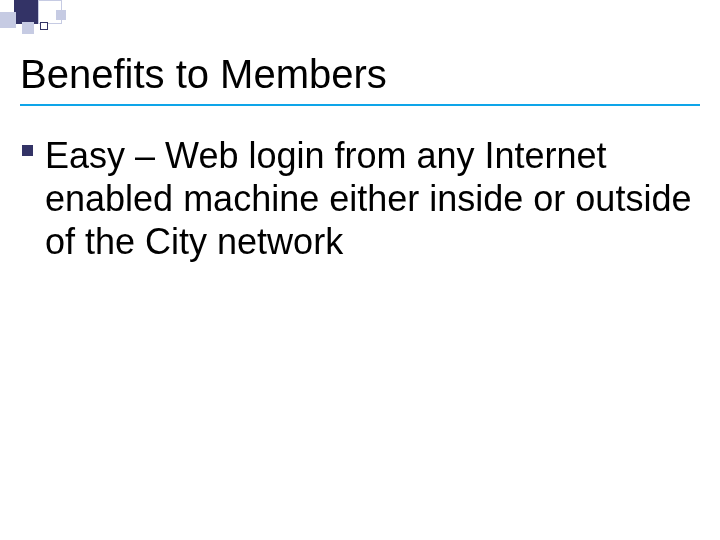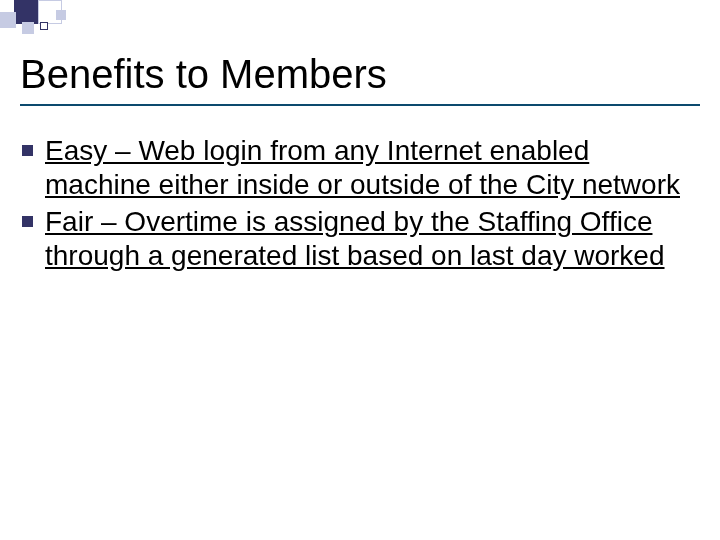--- a/index.html
+++ b/index.html
@@ -11,21 +11,21 @@
     font-family: Arial, Helvetica, sans-serif;
     overflow: hidden;
   }
   .slide {
     position: relative;
     width: 720px;
     height: 540px;
     box-sizing: border-box;
   }
   .title-container {
-    border-bottom: 2px solid #0c4a6e;
+    border-bottom: 2px solid #0ea5e9;
     margin: 0 20px;
     padding-top: 52px;
     padding-bottom: 8px;
   }
   .title {
     font-size: 40px;
     color: #000;
     letter-spacing: 0px;
     line-height: 1.1;
   }
@@ -39,25 +39,24 @@
   }
   .bullet {
     width: 11px;
     height: 11px;
     background: #333366;
     flex: 0 0 11px;
     margin-top: 11px;
     margin-right: 12px;
   }
   .item-text {
-    font-size: 28px;
+    font-size: 36px;
     line-height: 1.2;
     color: #000;
     letter-spacing: 0px;
-    text-decoration: underline;
   }
   
   .deco {
     position: absolute;
   }
   .sq {
     position: absolute;
     box-sizing: border-box;
   }
 </style>
@@ -77,19 +76,15 @@
 
   <div class="title-container">
     <div class="title">Benefits to Members</div>
   </div>
 
   <div class="body">
     <div class="item">
       <div class="bullet"></div>
       <div class="item-text">Easy – Web login from any Internet enabled machine either inside or outside of the City network</div>
     </div>
-    <div class="item">
-      <div class="bullet"></div>
-      <div class="item-text">Fair – Overtime is assigned by the Staffing Office through a generated list based on last day worked</div>
-    </div>
   </div>
 
 </div>
 
 </body></html>

